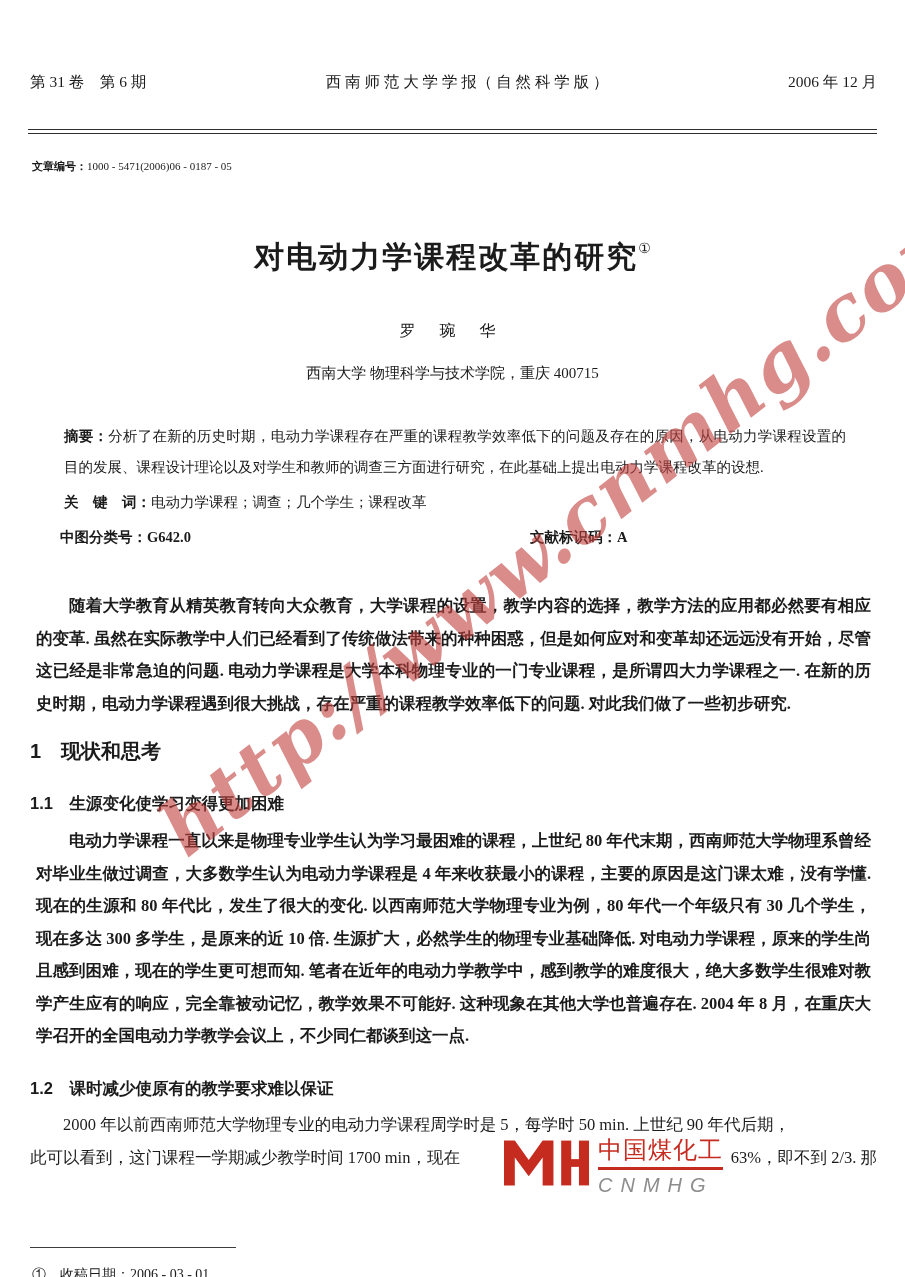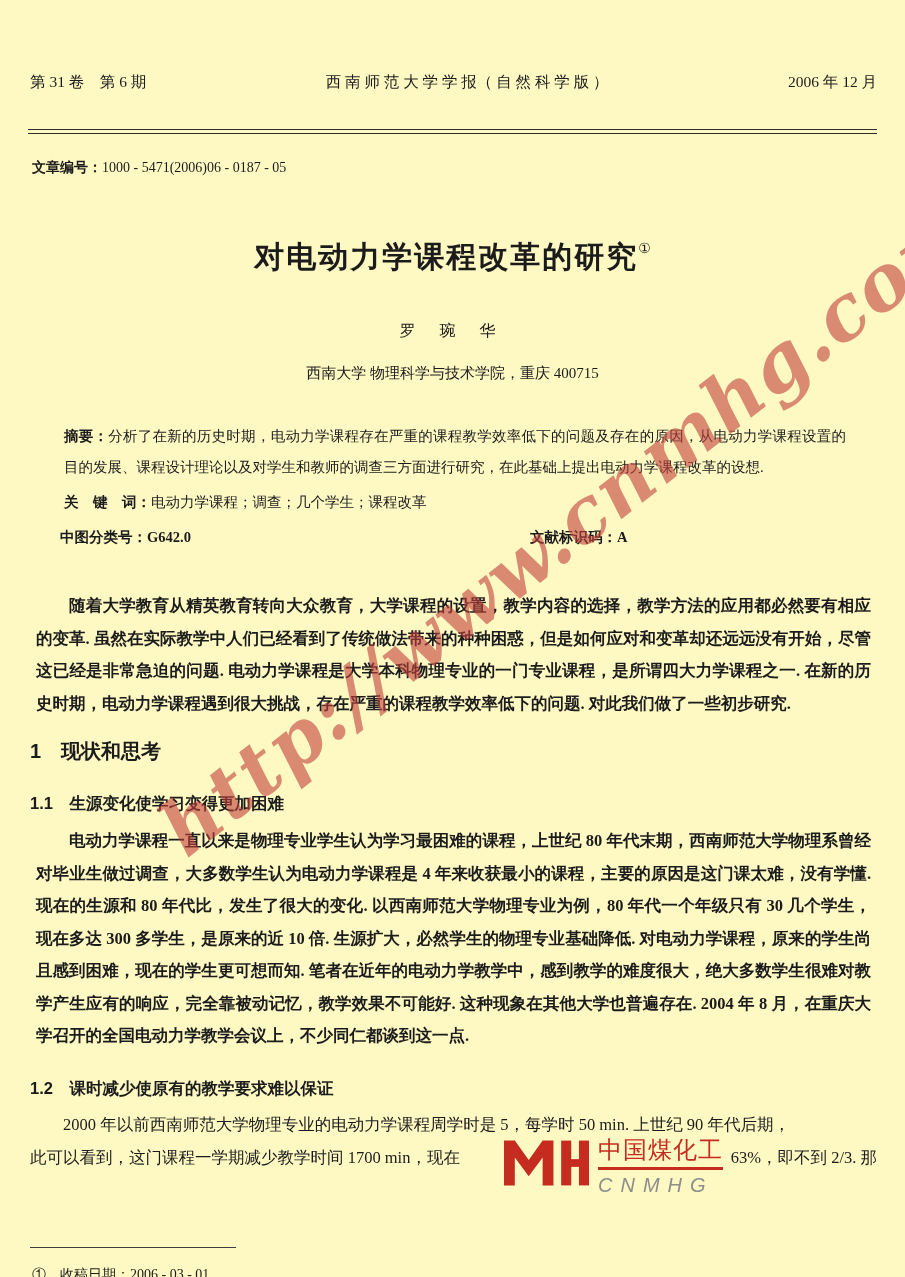--- a/index.html
+++ b/index.html
@@ -1,28 +1,28 @@
 <!DOCTYPE html>
 <html><head>
 <meta charset="utf-8">
 <style>
   html,body{margin:0;padding:0;background:#e8e8e8;}
   .page{
     position:relative;width:905px;height:1277px;margin:0 auto;
-    background:#fef9c3;overflow:hidden;color:#1b1b1b;
+    background:#ffffff;overflow:hidden;color:#1b1b1b;
     font-family:"Liberation Serif",serif;
   }
   
   .hdr-row{position:absolute;left:30px;right:28px;display:flex;justify-content:space-between;align-items:baseline;}
   .hdr-cn{top:72px;font-size:15.5px;}
   .hdr-en{top:103px;font-size:16px;}
   .hdr-center{flex:1;text-align:center;}
   .rule-double{position:absolute;top:129px;left:28px;right:28px;height:3px;
     border-top:1.5px solid #2e2e2e;border-bottom:1.5px solid #2e2e2e;}
-  .article-no{position:absolute;top:159px;left:32px;font-size:14px;}
+  .article-no{position:absolute;top:159px;left:32px;font-size:11px;}
   .lab{font-family:"Liberation Sans",sans-serif;font-weight:bold;}
   
   .title{position:absolute;top:237px;left:0;right:0;text-align:center;
     font-family:"Liberation Sans",sans-serif;font-weight:bold;font-size:30px;letter-spacing:2px;}
   .title sup{font-size:14px;font-weight:normal;vertical-align:14px;letter-spacing:0;}
   .author{position:absolute;top:321px;left:0;right:0;text-align:center;font-size:16px;letter-spacing:10px;}
   .affil{position:absolute;top:364px;left:0;right:0;text-align:center;font-size:15px;}
   
   .abstract-block{position:absolute;top:417px;left:60px;width:790px;
     font-size:14.5px;line-height:31px;text-align:justify;}

